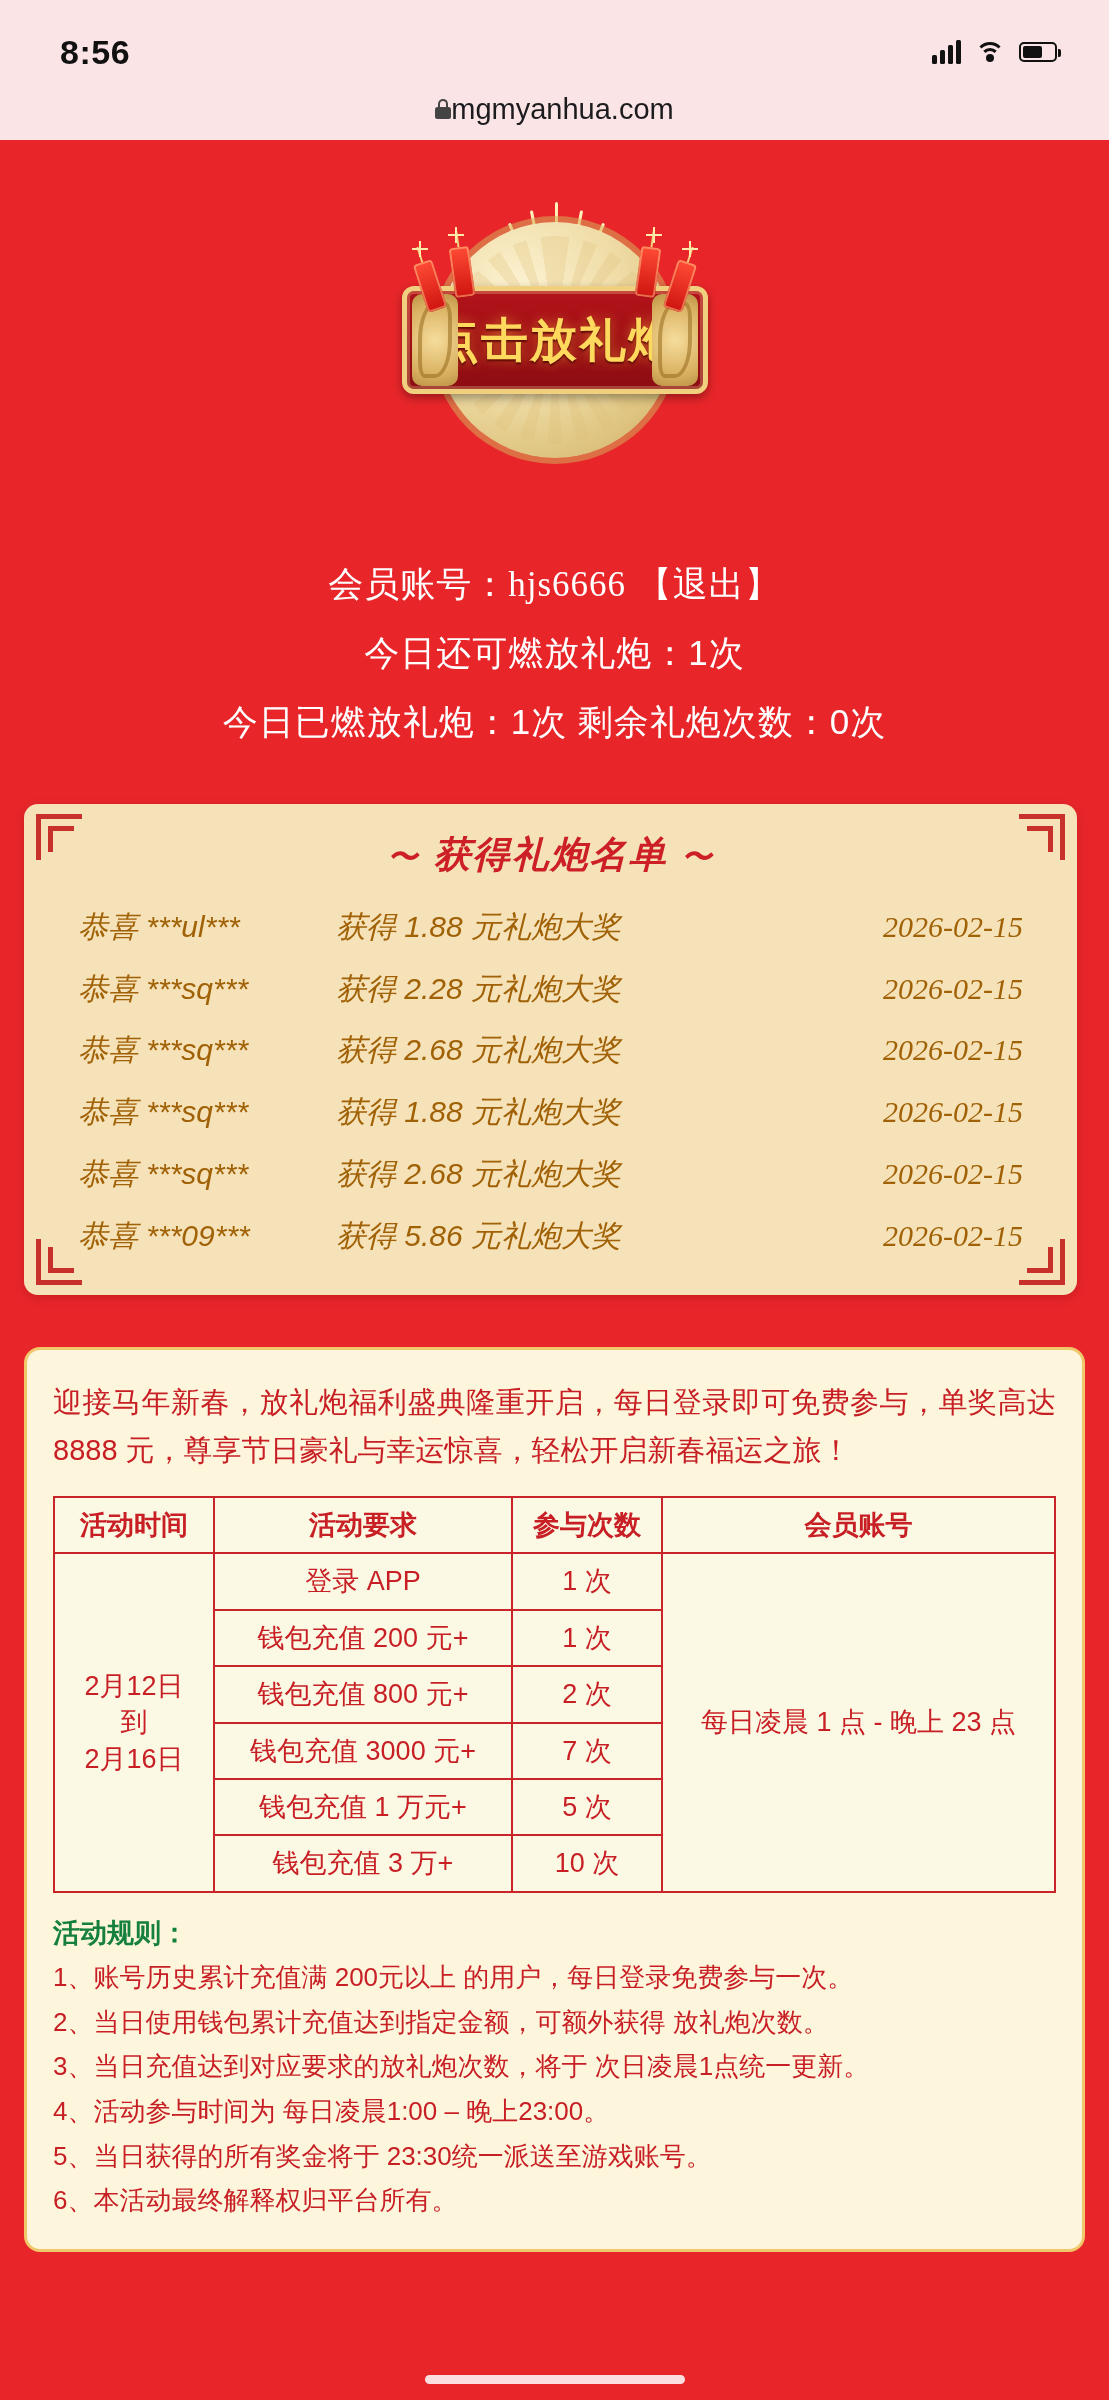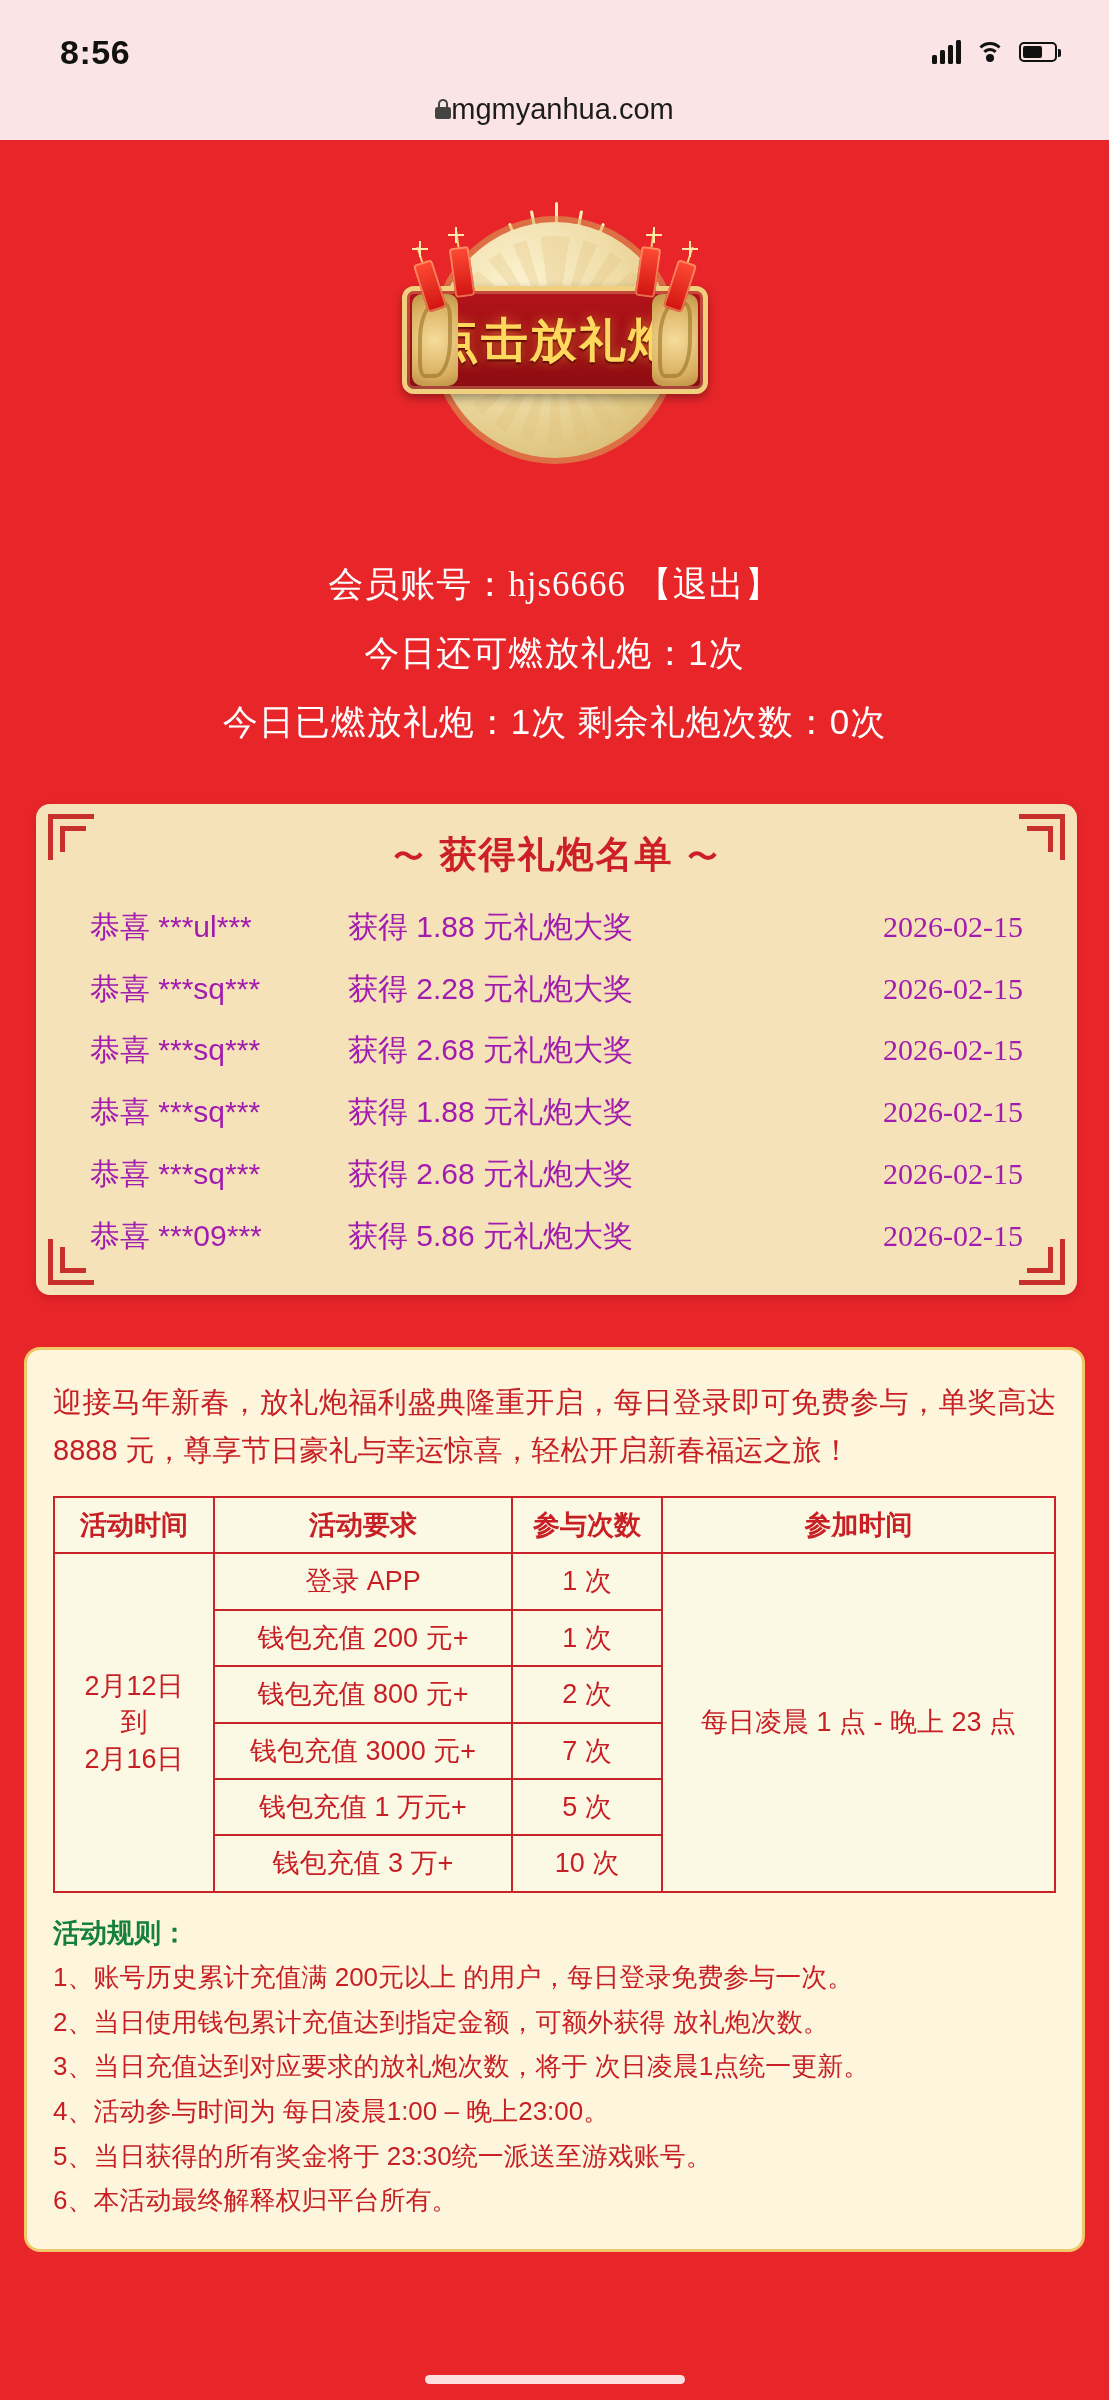--- a/index.html
+++ b/index.html
@@ -227,26 +227,27 @@
   .account-line {
     font-size: 35px;
     line-height: 1.95;
     letter-spacing: 1px;
   }
   .account-line .val { font-family: "Liberation Serif", serif; }
   .logout-link { color: #ffffff; }
 
   
   .winners-card {
-    margin: 48px 32px 0 36px;
+    margin: 48px 32px 0 24px;
     background: #f6e2b8;
     border-radius: 14px;
     padding: 26px 20px 28px 20px;
     position: relative;
     box-shadow: 0 3px 10px rgba(120,0,0,.25);
+    font-style: italic;
   }
   .corner {
     position: absolute;
     width: 46px; height: 46px;
   }
   .corner i {
     position: absolute;
     background: #c8302c;
   }
   .corner.tl { top: 10px; left: 12px; }
@@ -265,21 +266,21 @@
     letter-spacing: 2px;
     margin-bottom: 16px;
   }
   .winners-title .swirl { color: #cc2026; font-size: 30px; margin: 0 14px; }
   .winner-row {
     display: flex;
     align-items: center;
     justify-content: space-between;
     padding: 0 34px;
     font-size: 30px;
-    color: #a21caf;
+    color: #a16207;
     line-height: 2.06;
     white-space: nowrap;
   }
   .winner-row .who { flex: 0 0 auto; width: 250px; }
   .winner-row .prize { flex: 1 1 auto; text-align: left; padding-left: 8px; }
   .winner-row .date { flex: 0 0 auto; font-family: "Liberation Serif", serif; }
 
   
   .rules-card {
     margin: 52px 24px 0 24px;
@@ -477,21 +478,21 @@
 
     <div class="rules-card">
       <div class="rules-intro">迎接马年新春，放礼炮福利盛典隆重开启，每日登录即可免费参与，单奖高达 8888 元，尊享节日豪礼与幸运惊喜，轻松开启新春福运之旅！</div>
 
       <table class="activity">
         <thead>
           <tr>
             <th class="col-time">活动时间</th>
             <th class="col-req">活动要求</th>
             <th class="col-count">参与次数</th>
-            <th>参加时间</th>
+            <th>会员账号</th>
           </tr>
         </thead>
         <tbody>
           <tr>
             <td class="date-cell" rowspan="6">
               <div>2月12日</div>
               <div>到</div>
               <div>2月16日</div>
             </td>
             <td>登录 APP</td>

